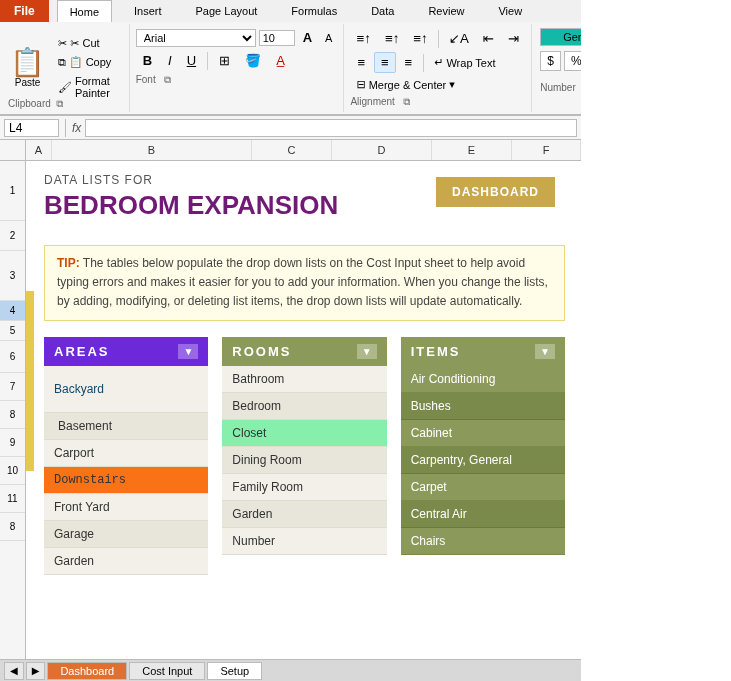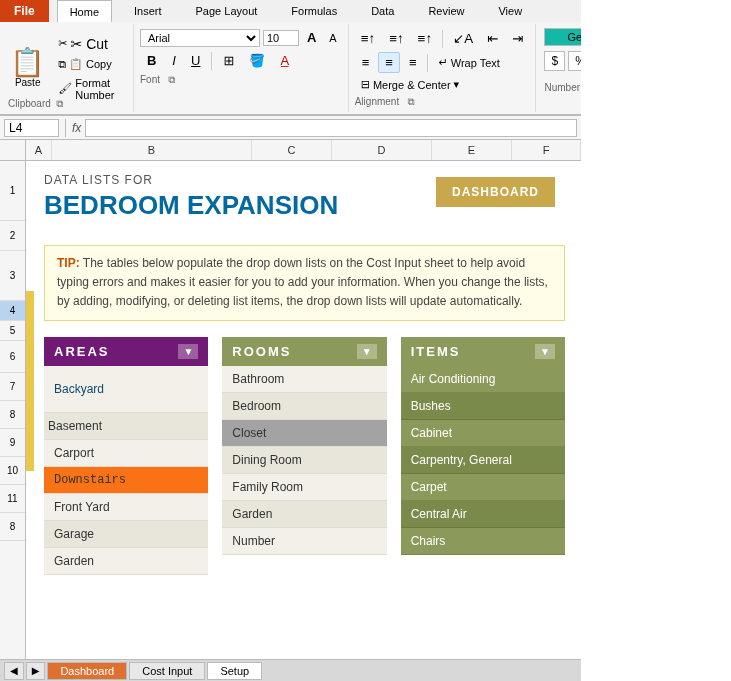--- a/index.html
+++ b/index.html
@@ -27,29 +27,29 @@
     <div style="display:flex; align-items:stretch; min-height:86px; padding:2px 0;">
 
       <div style="display:flex; align-items:stretch; border-right:1px solid #ddd; padding:2px 4px; gap:2px;">
         <div style="display:flex; flex-direction:column; align-items:center; justify-content:center; padding:2px 10px; cursor:pointer; border:1px solid transparent; min-width:44px;">
           <div style="font-size:28px; line-height:1;">📋</div>
           <div style="font-size:10px;">Paste</div>
         </div>
         <div style="display:flex; flex-direction:column; justify-content:center; gap:2px;">
           <button style="background:transparent; border:1px solid transparent; cursor:pointer; font-size:11px; text-align:left; padding:1px 4px; display:flex; align-items:center; gap:3px;">
             <span>✂</span>
-            <span style="font-size:14px;text-align:center;">✂ Cut</span>
+            <span style="font-size:11px;text-align:center;">✂ Cut</span>
           </button>
           <button style="background:transparent; border:1px solid transparent; cursor:pointer; font-size:11px; text-align:left; padding:1px 4px; display:flex; align-items:center; gap:3px;">
             <span>⧉</span>
             <span style="font-size:11px;">📋 Copy</span>
           </button>
           <button style="background:transparent; border:1px solid transparent; cursor:pointer; font-size:11px; text-align:left; padding:1px 4px; display:flex; align-items:center; gap:3px;">
             <span>🖌</span>
-            <span style="font-size:11px;">Format Number</span>
+            <span style="font-size:11px;">Format Painter</span>
           </button>
         </div>
       </div>
       <div style="position:absolute; font-size:10px; color:#666; margin-top:74px; margin-left:8px;">Clipboard &nbsp;⧉</div>
 
       <div style="display:flex; flex-direction:column; border-right:1px solid #ddd; padding:4px 6px; justify-content:flex-start; gap:3px;">
         <div style="display:flex; align-items:center; gap:3px;">
           <select style="border:1px solid #bbb; background:white; font-size:11px; padding:1px 3px; width:120px;">
             <option>Arial</option>
           </select>
@@ -151,55 +151,55 @@
     </div>
 
     <div style="flex:1; overflow:hidden; background:white; position:relative;">
 
       <div style="position:absolute; left:0; top:130px; width:8px; height:180px; background:#e8c84a; z-index:1;"></div>
 
       <div style="padding:12px 16px 10px 18px;">
 
         <div style="position:relative; margin-bottom:6px; min-height:60px;">
           <div style="font-size:12px; color:#555; letter-spacing:1px; margin-bottom:3px;">DATA LISTS FOR</div>
-          <div style="font-size:26px; font-weight:bold; color:#0369a1;">BEDROOM EXPANSION</div>
+          <div style="font-size:26px; font-weight:bold; color:#701a75;">BEDROOM EXPANSION</div>
           <button style="position:absolute; right:10px; top:4px; background:#c8a84b; color:white; font-size:12px; font-weight:bold; padding:8px 16px; letter-spacing:1px; cursor:pointer; border:none;">DASHBOARD</button>
         </div>
 
         <div style="margin-bottom:12px;"></div>
 
         <div style="background:#fffde7; border:1px solid #e8d880; padding:8px 12px; margin-bottom:16px; font-size:12px; color:#444; line-height:1.6; max-width:660px;">
           <span style="color:#c85000; font-weight:bold;">TIP:</span>
           <span> The tables below populate the drop down lists on the Cost Input sheet to help avoid typing errors and makes it easier for you to add your information. When you change the lists, by adding, modifying, or deleting list items, the drop down lists will update automatically.</span>
         </div>
 
         <div style="display:flex; gap:14px;">
 
           <div style="flex:1;">
-            <div style="background:#701a75; color:white; font-size:13px; font-weight:bold; letter-spacing:2px; padding:7px 10px; display:flex; align-items:center; justify-content:space-between;">
+            <div style="background:#6d28d9; color:white; font-size:13px; font-weight:bold; letter-spacing:2px; padding:7px 10px; display:flex; align-items:center; justify-content:space-between;">
               <span>AREAS</span>
               <button style="color:white; font-size:10px; background:rgba(255,255,255,0.3); border:none; padding:2px 5px; cursor:pointer;">▼</button>
             </div>
             <div style="padding:16px 10px; font-size:12px; color:#0c4a6e; background:#f2f0e8; border-bottom:1px solid #e0ddd0;">Backyard</div>
-            <div style="padding:6px 4px; font-size:12px; color:#333; background:#e8e5da; border-bottom:1px solid #e0ddd0;">Basement</div>
+            <div style="padding:6px 14px; font-size:12px; color:#333; background:#e8e5da; border-bottom:1px solid #e0ddd0;">Basement</div>
             <div style="padding:6px 10px; font-size:12px; color:#333; background:#f2f0e8; border-bottom:1px solid #e0ddd0;">Carport</div>
             <div style="padding:6px 10px; font-size:12px; color:#333; background:#f97316; border-bottom:1px solid #e0ddd0;font-family:Liberation Mono, monospace;">Downstairs</div>
             <div style="padding:6px 10px; font-size:12px; color:#333; background:#f2f0e8; border-bottom:1px solid #e0ddd0;">Front Yard</div>
             <div style="padding:6px 10px; font-size:12px; color:#333; background:#e8e5da; border-bottom:1px solid #e0ddd0;">Garage</div>
             <div style="padding:6px 10px; font-size:12px; color:#333; background:#f2f0e8; border-bottom:1px solid #e0ddd0;">Garden</div>
           </div>
 
           <div style="flex:1;">
             <div style="background:#8b9a5a; color:white; font-size:13px; font-weight:bold; letter-spacing:2px; padding:7px 10px; display:flex; align-items:center; justify-content:space-between;">
               <span>ROOMS</span>
               <button style="color:white; font-size:10px; background:rgba(255,255,255,0.3); border:none; padding:2px 5px; cursor:pointer;">▼</button>
             </div>
             <div style="padding:6px 10px; font-size:12px; color:#333; background:#f2f0e8; border-bottom:1px solid #e0ddd0;">Bathroom</div>
             <div style="padding:6px 10px; font-size:12px; color:#333; background:#e8e5da; border-bottom:1px solid #e0ddd0;">Bedroom</div>
-            <div style="padding:6px 10px; font-size:12px; color:#333; background:#a3a3a3; border-bottom:1px solid #e0ddd0;">Closet</div>
+            <div style="padding:6px 10px; font-size:12px; color:#333; background:#86efac; border-bottom:1px solid #e0ddd0;">Closet</div>
             <div style="padding:6px 10px; font-size:12px; color:#333; background:#e8e5da; border-bottom:1px solid #e0ddd0;">Dining Room</div>
             <div style="padding:6px 10px; font-size:12px; color:#333; background:#f2f0e8; border-bottom:1px solid #e0ddd0;">Family Room</div>
             <div style="padding:6px 10px; font-size:12px; color:#333; background:#e8e5da; border-bottom:1px solid #e0ddd0;">Garden</div>
             <div style="padding:6px 10px; font-size:12px; color:#333; background:#f2f0e8; border-bottom:1px solid #e0ddd0;">Number</div>
           </div>
 
           <div style="flex:1;">
             <div style="background:#8b9a5a; color:white; font-size:13px; font-weight:bold; letter-spacing:2px; padding:7px 10px; display:flex; align-items:center; justify-content:space-between;">
               <span>ITEMS</span>
               <button style="color:white; font-size:10px; background:rgba(255,255,255,0.3); border:none; padding:2px 5px; cursor:pointer;">▼</button>

